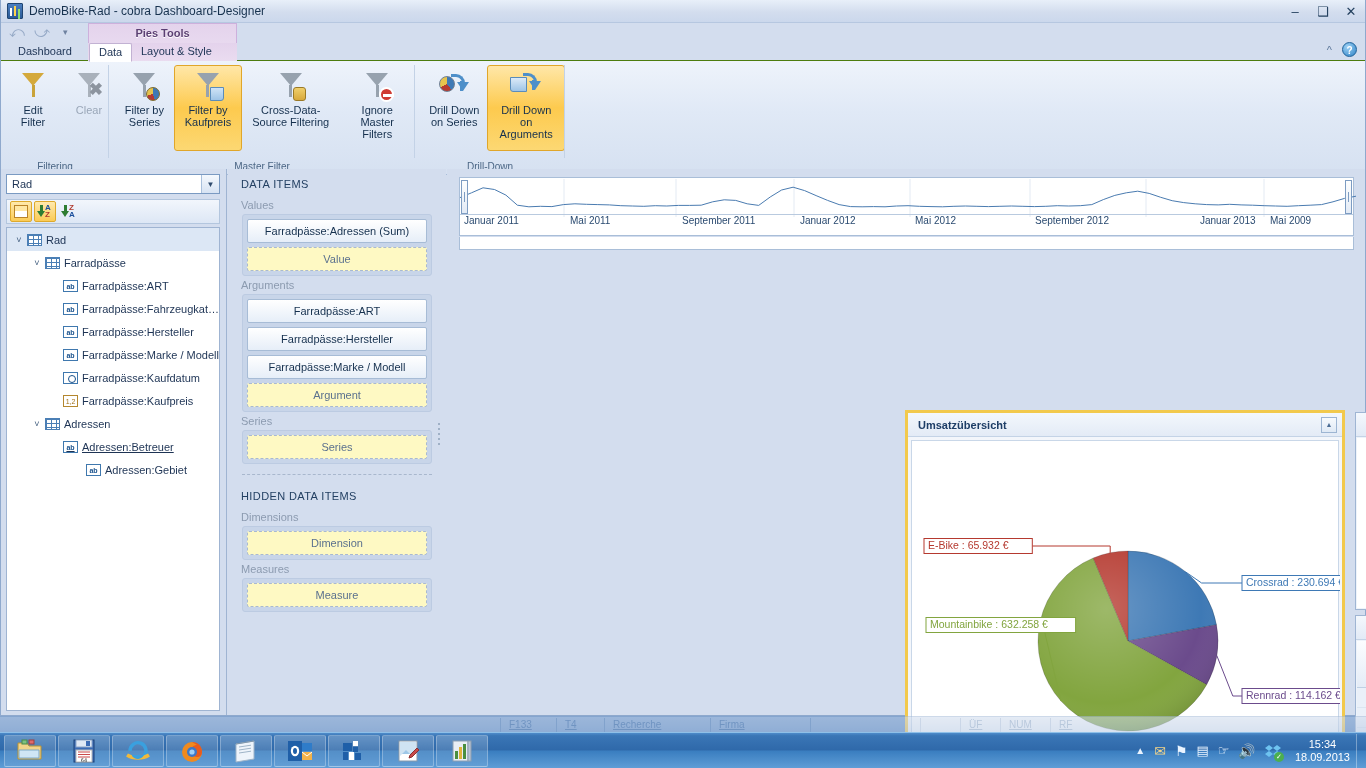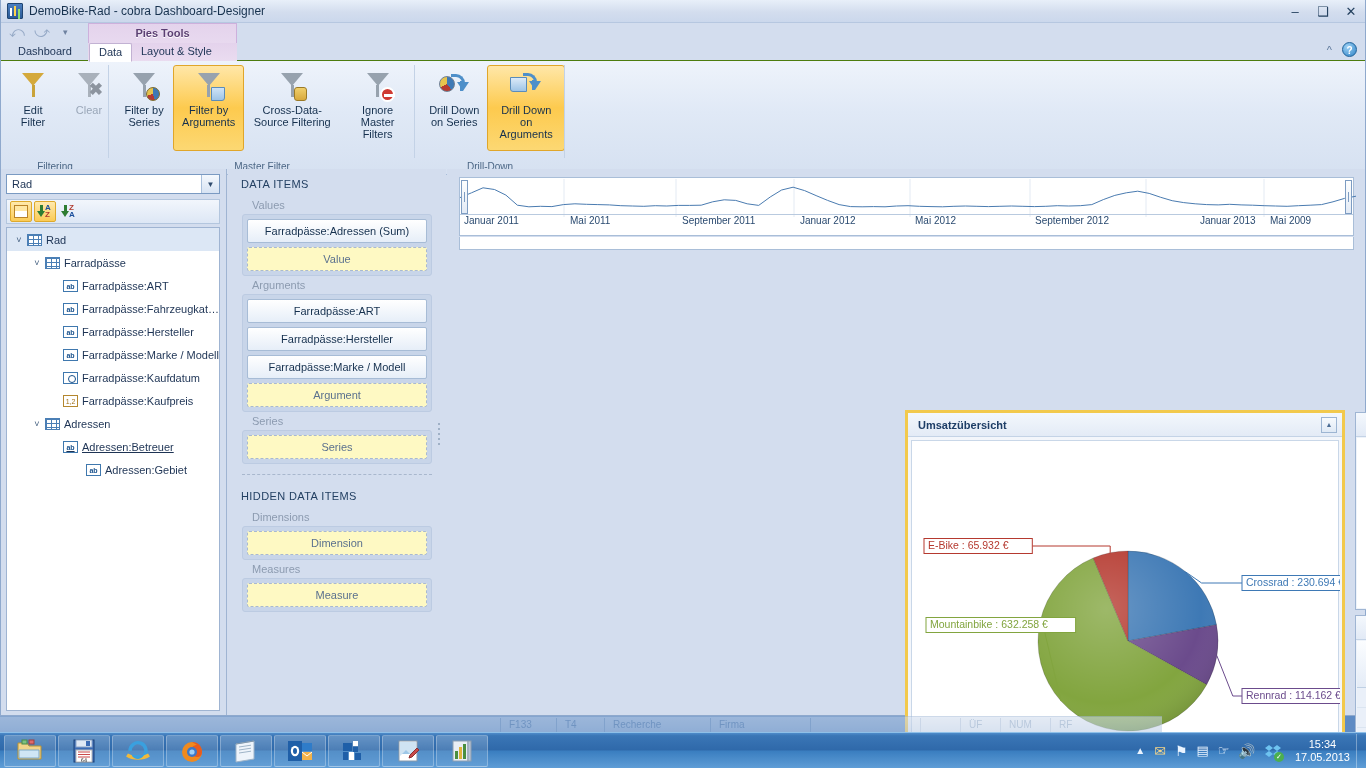--- a/index.html
+++ b/index.html
@@ -124,21 +124,21 @@
   .ticon-dt { width:15px;height:12px;margin-right:4px; background:#fff; border:1px solid #3f78ae;
       position:relative; }
   .ticon-dt::after { content:""; position:absolute; left:4px; top:2px; width:6px;height:6px;
       border:1.5px solid #19518c; border-radius:50%; }
   .grip-v { position:absolute; width:5px; top:230px; height:70px; }
   .grip-v i { display:block; width:2px;height:2px;background:#9fb0c6;margin:3px 0; }
 
   
   .dipanel { position:absolute; left:227px; top:169px; width:218px; bottom:0; background:#d3ddee; }
   .di-h { font-size:11px; color:#223f62; letter-spacing:.4px; padding:9px 0 6px 13px; }
-  .di-sub { font-size:11px; color:#8c9bb0; padding:3px 0 3px 24px; }
+  .di-sub { font-size:11px; color:#8c9bb0; padding:3px 0 3px 13px; }
   .di-box { margin:0 14px 0 14px; background:#c8d5e9; border:1px solid #bccbe2; border-radius:3px;
             padding:4px; }
   .di-item { height:24px; margin-bottom:4px; border-radius:2px; display:flex; align-items:center;
              justify-content:center; font-size:11px; }
   .di-item:last-child { margin-bottom:0; }
   .di-item.filled { background:linear-gradient(to bottom,#ffffff,#e6eef8); border:1px solid #a7bcd6;
                     color:#15304e; }
   .di-item.empty { background:#fef9c3; border:1px dashed #a9b9d1; color:#5b7characters; color:#5b718e; }
   .di-div { margin:10px 14px 6px; border-top:1px dashed #a8b7cd; }
 
@@ -175,23 +175,23 @@
 
   .pvt-head { display:flex; height:47px; border-bottom:1px solid #bfd0e4; }
   .pvt-head .hc { background:linear-gradient(to bottom,#fbfdff,#e4ecf7); border-right:1px solid #c6d5e7;
                   font-size:11px; color:#1d3d66; display:flex; align-items:flex-start; padding:7px 8px 0 8px; }
   .pvt-row { display:flex; height:20px; border-bottom:1px solid #dbe5f1; font-size:11px; }
   .pvt-row .rc { background:#eaf0f9; border-right:1px solid #c6d5e7; display:flex; align-items:center;
                  padding-left:8px; color:#1d3d66; }
   .pvt-row .rc .ex { color:#3d6ea8; font-size:9px; margin-right:7px; }
 
   
-  .bgapp { position:absolute; left:0; top:716px; width:1162px; height:16px;
+  .bgapp { position:absolute; left:0; top:716px; width:1366px; height:16px;
            background:linear-gradient(to bottom,#cfdbed,#b9cbe4); border-top:1px solid #a6bbd8;
-           display:flex; align-items:center; font-size:10px; color:#7f9cc0; opacity:.55; }
+           display:flex; align-items:center; font-size:10px; color:#7f9cc0; opacity:.55;text-decoration:underline; }
   .bgapp .cell { border-left:1px solid #9fb6d4; height:14px; display:flex; align-items:center;
                  padding:0 8px; }
 
   
   .taskbar { position:absolute; left:0; bottom:0; width:1366px; height:36px;
              background:linear-gradient(to bottom,#4f8ccb 0%,#3a76b6 8%,#2f69aa 48%,#3a7ec0 52%,#5f9dd6 100%);
              border-top:1px solid #8fc0e8; display:flex; align-items:center; }
   .tb-item { width:52px; height:32px; margin-left:2px; display:flex; align-items:center; justify-content:center;
              border:1px solid rgba(255,255,255,.28); border-radius:2px;
              background:linear-gradient(to bottom,rgba(255,255,255,.22),rgba(255,255,255,.05)); }
@@ -267,21 +267,21 @@
               <div class="pieic"></div>
           </div>
           <div class="lbl">Filter by Series</div>
         </div>
         <div class="rbtn active" style="min-width:62px;">
           <div class="icn">
             <div class="funnel silv"></div>
               <div class="stem silv"></div>
               <div class="sqic"></div>
           </div>
-          <div class="lbl">Filter by Arguments</div>
+          <div class="lbl">Filter by Kaufpreis</div>
         </div>
         <div class="rbtn" style="min-width:96px;">
           <div class="icn">
             <div class="funnel silv"></div>
               <div class="stem silv"></div>
               <div class="dbic"></div>
           </div>
           <div class="lbl">Cross-Data-Source Filtering</div>
         </div>
         <div class="rbtn" style="min-width:66px;">
@@ -685,16 +685,16 @@
     <span style="font-size:14px;">🔊</span>
     <span style="display:inline-block;position:relative;width:16px;height:16px;">
       <svg width="16" height="16" viewBox="0 0 16 16">
           <path d="M4 2L0 5l4 3 4-3zM12 2l4 3-4 3-4-3zM0 11l4-3 4 3-4 3zM12 8l4 3-4 3-4-3z" fill="#6ec3f0"></path>
         </svg>
       <span style="position:absolute;right:-3px;bottom:-3px;width:10px;height:10px;border-radius:50%;background:#4caf50;color:#fff;font-size:7px;text-align:center;line-height:10px;">✓</span>
     </span>
   </div>
   <div class="clock">
     <div>15:34</div>
-    <div>17.05.2013</div>
+    <div>18.09.2013</div>
   </div>
   <div style="width:10px;height:34px;border-left:1px solid rgba(255,255,255,.35);margin-left:6px;"></div>
 </div>
 
 </body></html>

